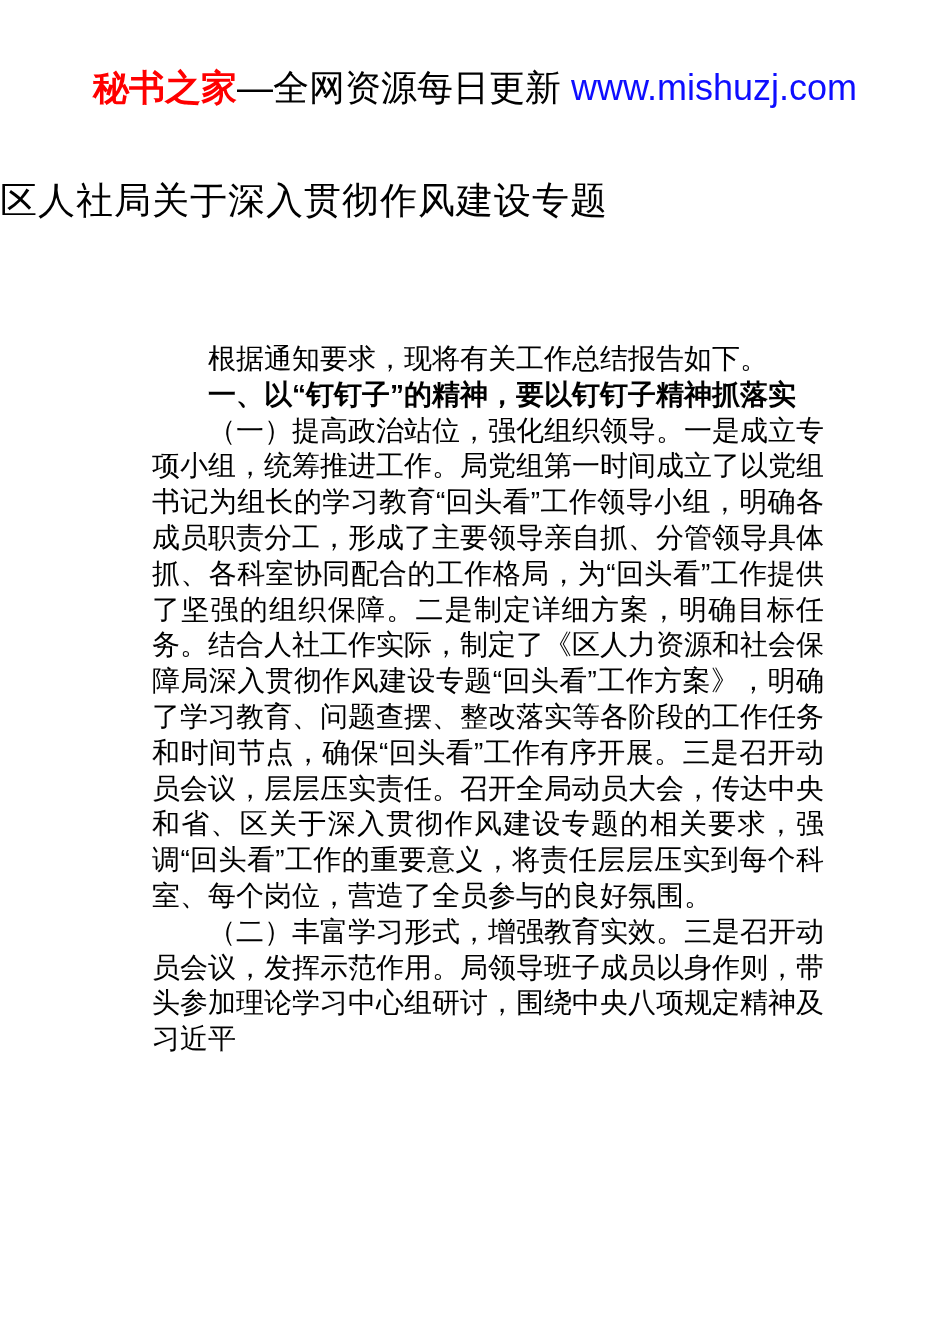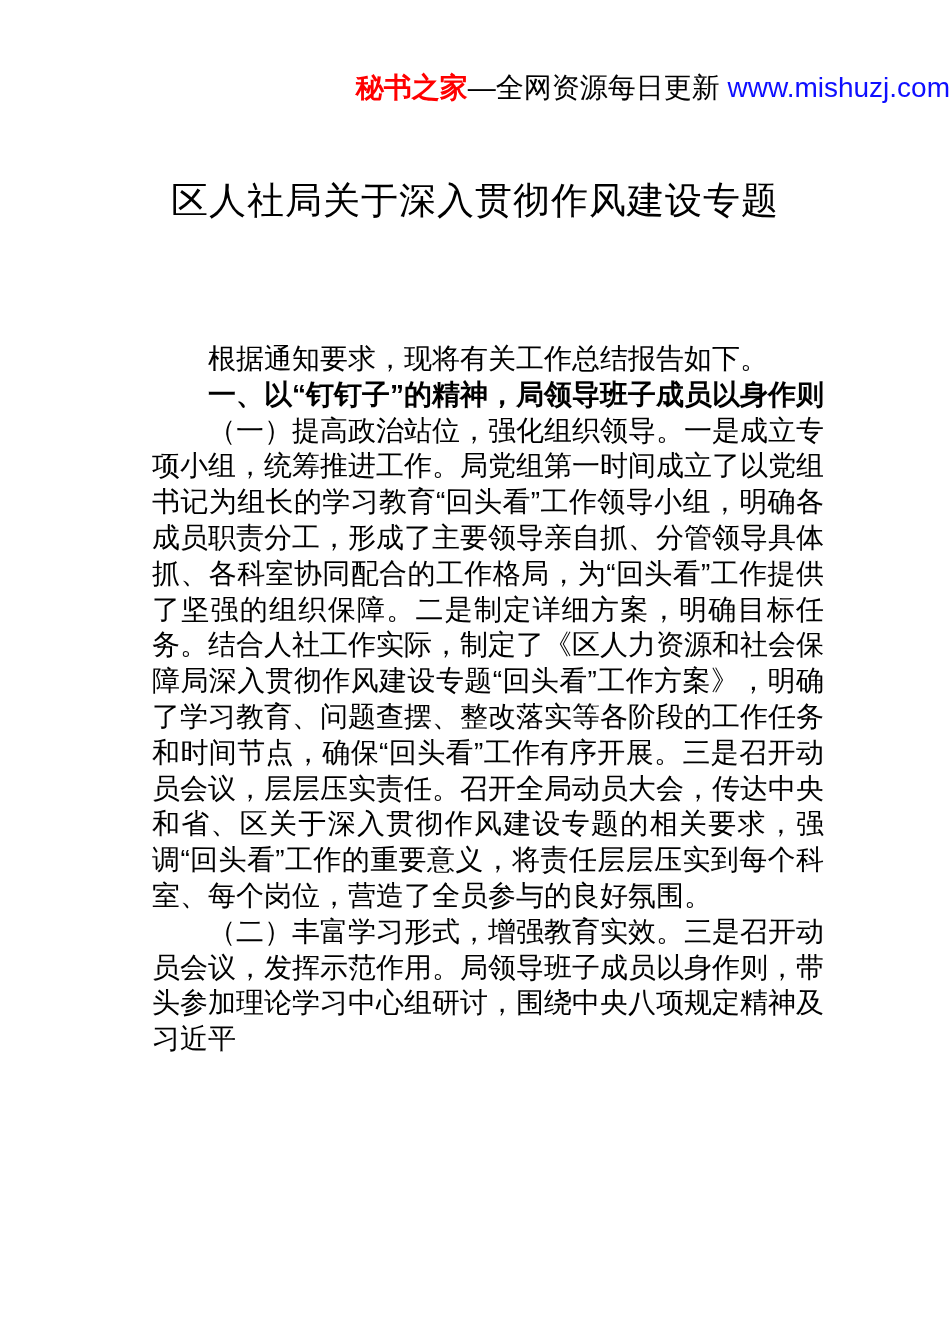--- a/index.html
+++ b/index.html
@@ -15,22 +15,22 @@
     background: #ffffff;
     overflow: hidden;
     color: #000000;
   }
   
   .site-header {
     position: absolute;
     top: 68px;
     left: 0;
     width: 100%;
-    text-align: right;
-    font-size: 28px;
+    text-align: center;
+    font-size: 36px;
     line-height: 40px;
     white-space: nowrap;
   }
   .site-header .brand {
     color: #ff0000;
     font-weight: 700;
   }
   .site-header .sep,
   .site-header .tagline {
     color: #000000;
@@ -39,21 +39,20 @@
   .site-header .url {
     color: #0e0eff;
     font-weight: 400;
   }
   
   .doc-title {
     position: absolute;
     top: 166px;
     left: 0;
     width: 100%;
-    text-align: center;
     font-size: 37px;
     line-height: 70px;
     font-weight: 400;
     color: #000000;
     letter-spacing: 1px;
   }
   
   .doc-body {
     position: absolute;
     top: 341px;
@@ -82,18 +81,18 @@
   <div class="site-header">
     <span class="brand">秘书之家</span><span class="sep">—</span><span class="tagline">全网资源每日更新</span><span class="tagline">&nbsp;</span><span class="url">www.mishuzj.com</span>
   </div>
 
   <div class="doc-title">
     <div>区人社局关于深入贯彻作风建设专题</div>
   </div>
 
   <div class="doc-body">
       <p>根据通知要求，现将有关工作总结报告如下。</p>
-      <p class="bold">一、以“钉钉子”的精神，局领导班子成员以身作则</p>
+      <p class="bold">一、以“钉钉子”的精神，要以钉钉子精神抓落实</p>
       <p>（一）提高政治站位，强化组织领导。一是成立专项小组，统筹推进工作。局党组第一时间成立了以党组书记为组长的学习教育“回头看”工作领导小组，明确各成员职责分工，形成了主要领导亲自抓、分管领导具体抓、各科室协同配合的工作格局，为“回头看”工作提供了坚强的组织保障。二是制定详细方案，明确目标任务。结合人社工作实际，制定了《区人力资源和社会保障局深入贯彻作风建设专题“回头看”工作方案》，明确了学习教育、问题查摆、整改落实等各阶段的工作任务和时间节点，确保“回头看”工作有序开展。三是召开动员会议，层层压实责任。召开全局动员大会，传达中央和省、区关于深入贯彻作风建设专题的相关要求，强调“回头看”工作的重要意义，将责任层层压实到每个科室、每个岗位，营造了全员参与的良好氛围。</p>
       <p>（二）丰富学习形式，增强教育实效。三是召开动员会议，发挥示范作用。局领导班子成员以身作则，带头参加理论学习中心组研讨，围绕中央八项规定精神及习近平</p>
     </div>
 
 </div>
 
 </body></html>

